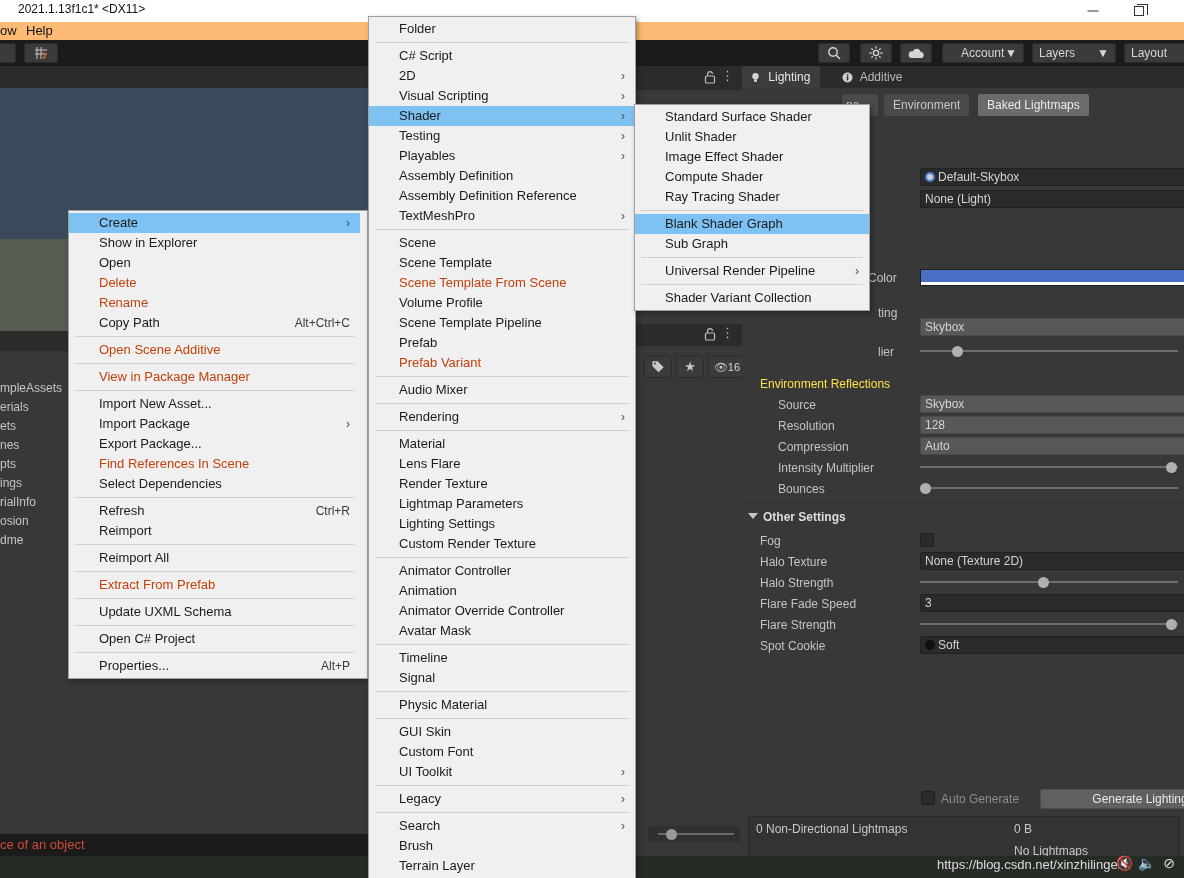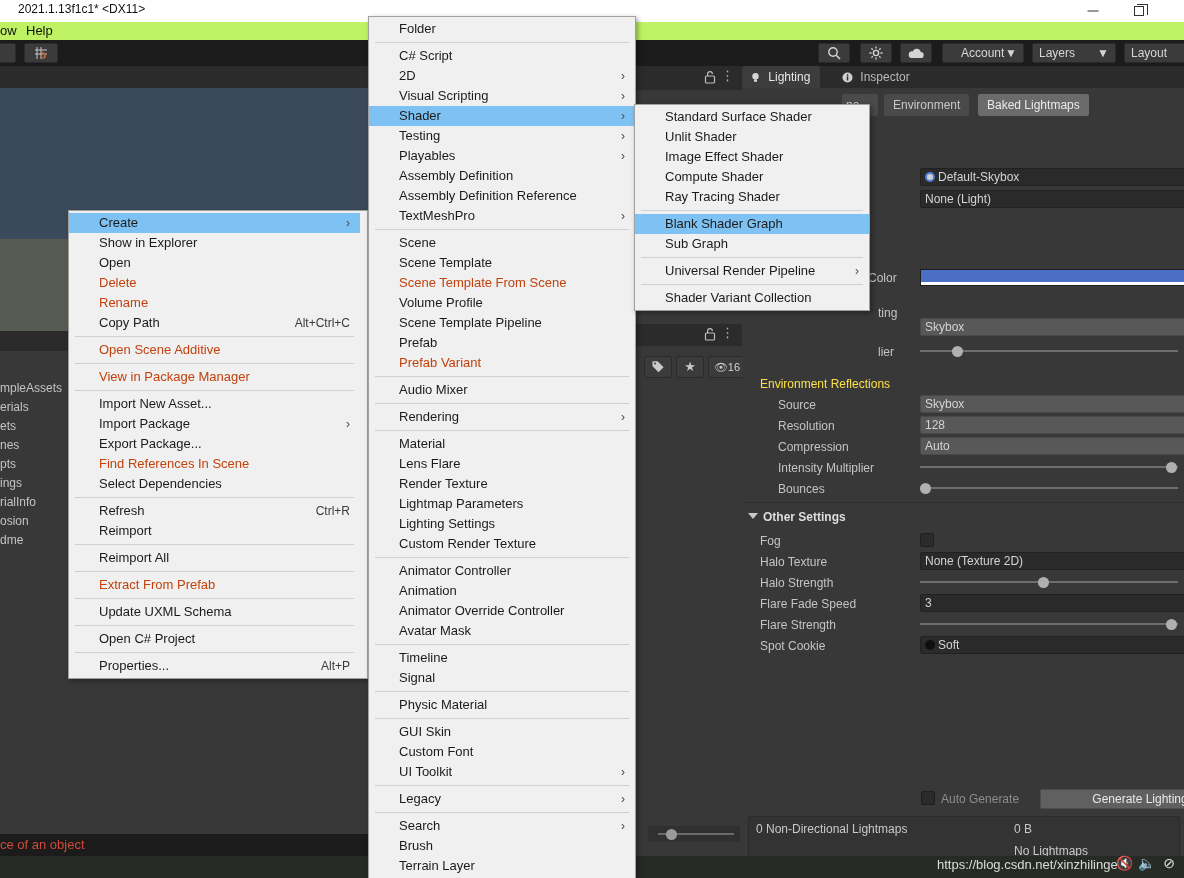--- a/index.html
+++ b/index.html
@@ -33,21 +33,21 @@
   .wmax .glyph { width: 10px; height: 10px; border: 1.5px solid #333; }
   .wmax .glyph:after {
     content: ""; position: absolute; left: 2px; top: -3px;
     width: 10px; height: 10px; border: 1.5px solid #333;
     border-bottom: none; border-left: none;
   }
 
   
   .menubar {
     position: absolute; left: 0; top: 22px; width: 1184px; height: 18px;
-    background: #bef264;
+    background: #fdba74;
   }
   .menubar .mitem {
     position: absolute; top: 0; font-size: 13px; color: #111; line-height: 18px;
   }
 
   
   .toolbar {
     position: absolute; left: 0; top: 40px; width: 1184px; height: 26px;
     background: #1b1b1b;
   }
@@ -425,21 +425,21 @@
         <span>Lighting</span>
       </div>
       <div class="tab" style="left:92px;">
         <span class="tabdot">
           <svg width="11" height="11" viewBox="0 0 11 11">
             <circle cx="5.5" cy="5.5" r="5" fill="#cfcfcf"></circle>
             <rect x="4.8" y="4.3" width="1.5" height="4.2" fill="#2b2b2b"></rect>
             <rect x="4.8" y="2.2" width="1.5" height="1.5" fill="#2b2b2b"></rect>
           </svg>
         </span>
-        <span>Inspector</span>
+        <span>Additive</span>
       </div>
     </div>
 
     <div class="subtabs">
       <div class="subtab" style="left:100px; width:36px; padding:0 4px;">ne</div>
       <div class="subtab" style="left:142px;">Environment</div>
       <div class="subtab sel" style="left:236px;">Baked Lightmaps</div>
     </div>
 
     <div class="lit-body">

